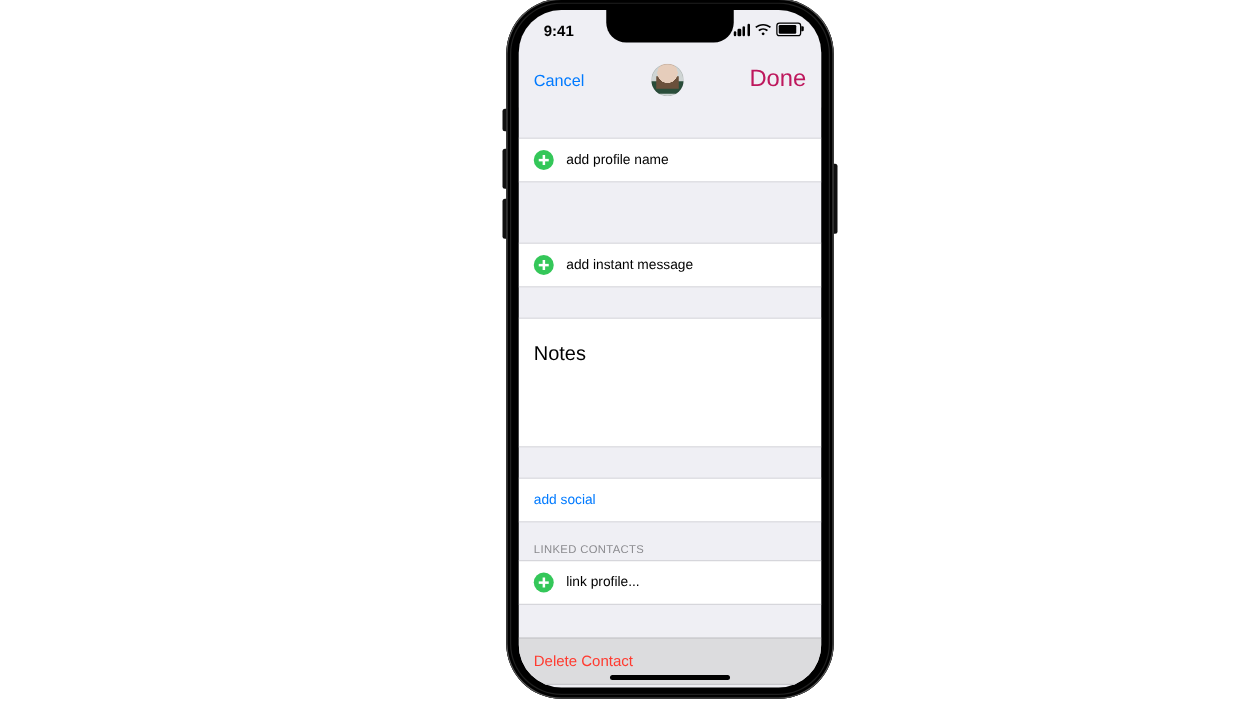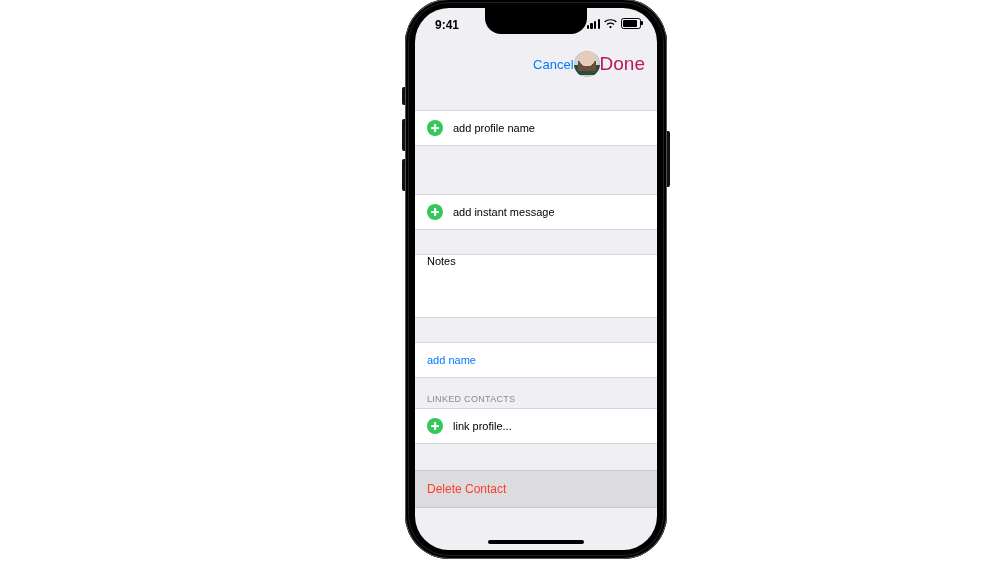--- a/index.html
+++ b/index.html
@@ -140,21 +140,21 @@
   }
 
   
   .navbar {
     position: absolute;
     top: 34px;
     left: 0; right: 0;
     height: 44px;
     display: flex;
     align-items: center;
-    justify-content: flex-end;
+    justify-content: space-between;
     padding: 0 12px;
     background: #efeff4;
   }
   .nav-cancel { color: #007aff; font-size: 13px; }
   .nav-done   { color: #be185d; font-size: 19px; }
   .avatar {
     width: 26px;
     height: 26px;
     border-radius: 50%;
     background: radial-gradient(circle at 50% 28%, #e6cdbb 0 35%, transparent 36%),
@@ -201,22 +201,22 @@
     background: #fff;
     left: 50%; top: 50%;
     transform: translate(-50%,-50%);
   }
   .add-icon::before { width: 8px; height: 1.8px; }
   .add-icon::after  { width: 1.8px; height: 8px; }
 
   .notes-cell {
     background: #fff;
     min-height: 62px;
-    padding: 0 12px;
-    font-size: 11px;
+    padding: 20px 12px;
+    font-size: 16px;
     color: #000;
     border-top: 0.5px solid #d6d6db;
     border-bottom: 0.5px solid #d6d6db;
   }
 
   .link-cell { color: #007aff; }
 
   .section-header {
     font-size: 9px;
     letter-spacing: 0.3px;
@@ -305,21 +305,21 @@
           <span>add instant message</span>
         </div>
 
         <div class="section-gap"></div>
         <div class="notes-cell">
           <span>Notes</span>
         </div>
 
         <div class="section-gap"></div>
         <div class="cell link-cell">
-          <span>add name</span>
+          <span>add social</span>
         </div>
 
         <div class="section-header">LINKED CONTACTS</div>
         <div class="cell">
           <span class="add-icon"></span>
           <span>link profile...</span>
         </div>
 
         <div class="section-gap-l"></div>
         <div class="delete-cell">

